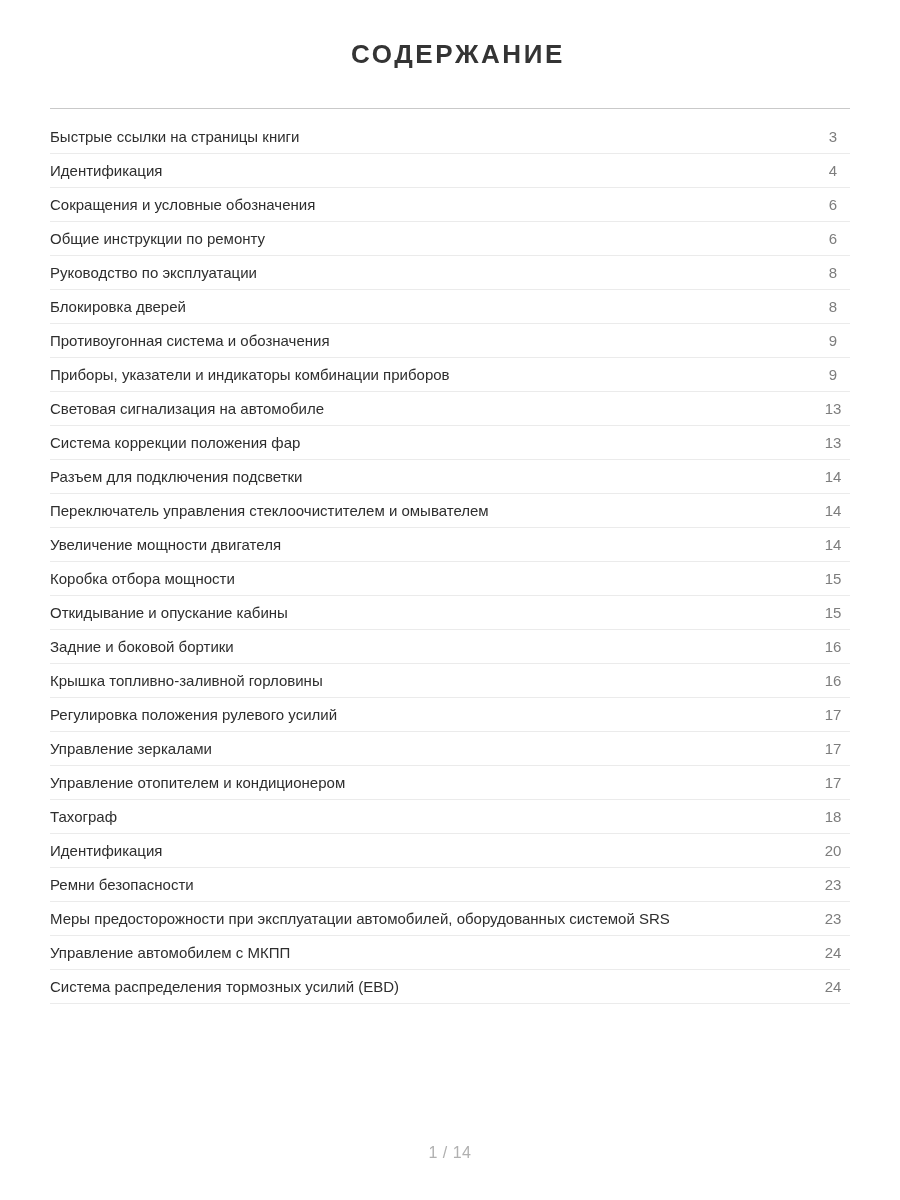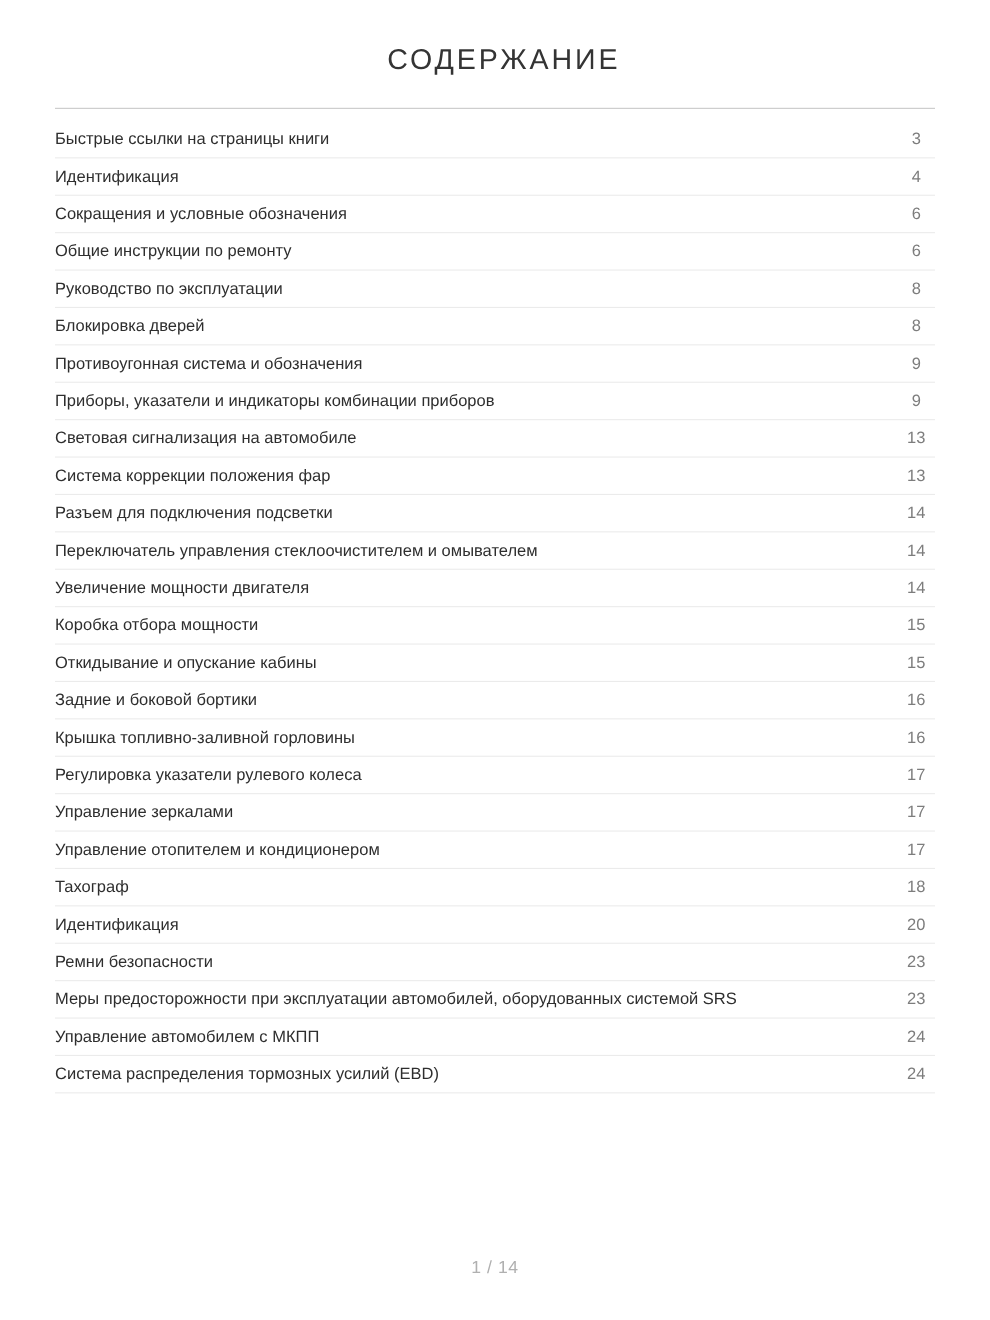--- a/index.html
+++ b/index.html
@@ -19,28 +19,28 @@
     position: relative;
     width: 900px;
     height: 1200px;
     box-sizing: border-box;
   }
   .doc-title {
     margin: 0;
     padding-top: 38px;
     text-align: center;
     font-size: 26px;
-    font-weight: normal;
+    font-weight: bold;
     letter-spacing: 2.6px;
     color: #343434;
     line-height: 1.25;
     padding-left: 16px;
   }
   .toc {
-    margin: 4px auto;
+    margin: 14px auto;
     width: 800px;
     padding-top: 23px;
   }
   .toc-top-rule {
     height: 1px;
     background: #c9c9c9;
     width: 800px;
     margin: 0 0 11px 0;
   }
   .toc-list {
@@ -159,21 +159,21 @@
         </li>
         <li class="toc-row">
           <span class="entry-title">Задние и боковой бортики</span>
           <span class="entry-page">16</span>
         </li>
         <li class="toc-row">
           <span class="entry-title">Крышка топливно-заливной горловины</span>
           <span class="entry-page">16</span>
         </li>
         <li class="toc-row">
-          <span class="entry-title">Регулировка указатели рулевого колеса</span>
+          <span class="entry-title">Регулировка положения рулевого усилий</span>
           <span class="entry-page">17</span>
         </li>
         <li class="toc-row">
           <span class="entry-title">Управление зеркалами</span>
           <span class="entry-page">17</span>
         </li>
         <li class="toc-row">
           <span class="entry-title">Управление отопителем и кондиционером</span>
           <span class="entry-page">17</span>
         </li>

